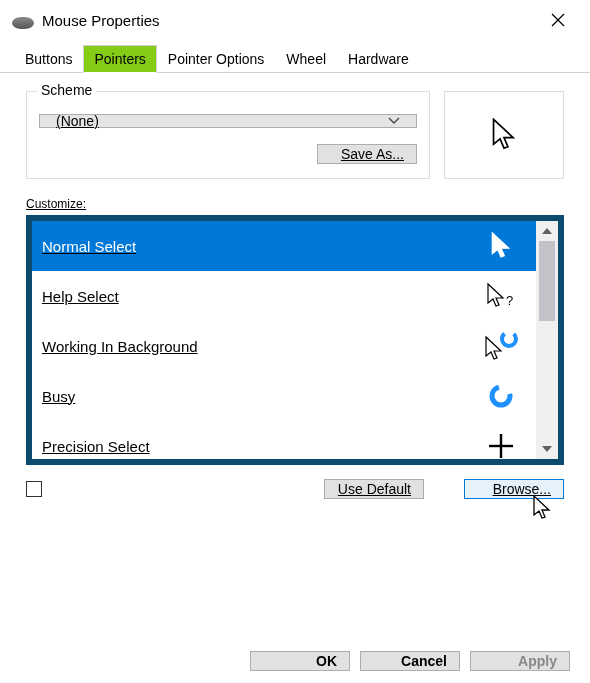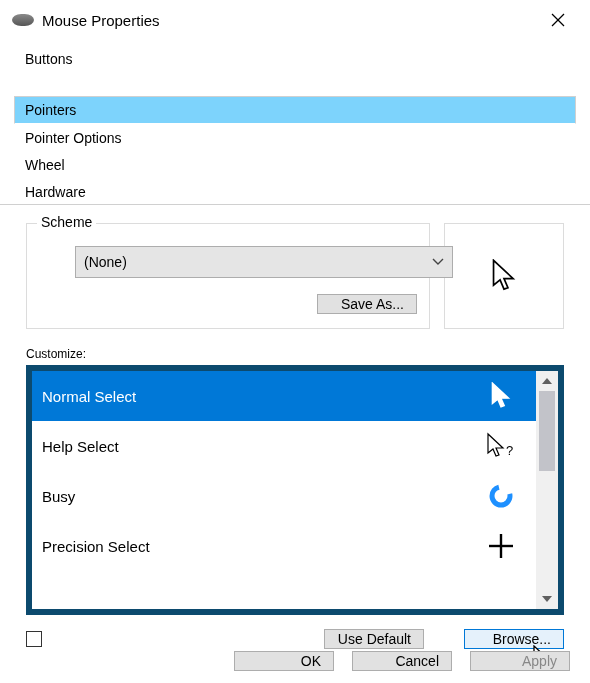--- a/index.html
+++ b/index.html
@@ -1,49 +1,49 @@
 <!DOCTYPE html>
 <html><head>
 <meta charset="utf-8">
 <style>
   * { box-sizing: border-box; font-family: "Segoe UI", Tahoma, sans-serif; }
   html, body { margin:0; padding:0; }
   body { background:#fff; }
   .window { width:590px; height:683px; background:#fff; position:relative; }
   .titlebar { display:flex; align-items:center; justify-content:space-between; padding:6px 12px 4px 12px; }
-  .titlebar-left { display:flex; align-items:center; gap:8px; }
+  .titlebar-left { display:flex; align-items:flex-end; gap:8px; }
   .title-text { font-size:15px; color:#000; }
   .close-btn { width:40px; height:28px; display:flex; align-items:center; justify-content:center; cursor:default; }
-  .tabs { display:flex; padding:0 14px; margin-top:6px; border-bottom:1px solid #d0d0d0;flex-direction:column; }
+  .tabs { display:flex; padding:0 14px; margin-top:6px; border-bottom:1px solid #d0d0d0; }
   .tab { padding:5px 10px; font-size:14px; border:1px solid transparent; border-bottom:none; position:relative; top:1px; cursor:default; }
-  .tab.active { background:#7dd3fc; border:1px solid #d0d0d0; border-bottom:1px solid #fff;margin-top:24px; }
-  .tab-body { padding:18px 26px 10px 26px; }
+  .tab.active { background:#84cc16; border:1px solid #d0d0d0; border-bottom:1px solid #fff; }
+  .tab-body { padding:18px 26px 10px 26px;text-decoration:underline; }
   .scheme-row { display:flex; gap:14px; }
   .scheme-box { flex:1; border:1px solid #dcdcdc; padding:8px 12px 14px 12px; position:relative; }
   .scheme-legend { position:absolute; top:-10px; left:10px; background:#fff; padding:0 4px; font-size:14px; }
-  .scheme-select { width:100%; height:32px; background:#e5e5e5; border:1px solid #adadad; display:flex; align-items:center; justify-content:space-between; padding:0 8px; font-size:14px; margin-top:14px;margin-left:36px; }
+  .scheme-select { width:100%; height:14px; background:#e5e5e5; border:1px solid #adadad; display:flex; align-items:center; justify-content:space-between; padding:0 16px; font-size:14px; margin-top:14px; }
   .scheme-select svg { flex:0 0 auto; }
   .scheme-buttons { display:flex; justify-content:flex-end; gap:10px; margin-top:16px; }
   .btn { min-width:100px; height:20px; background:#e1e1e1; border:1px solid #adadad; font-size:14px; display:flex; align-items:center; justify-content:flex-end; padding:0 12px; cursor:default; }
   .btn.disabled { color:#888; }
   .btn.highlight { background:#e5f1fb; border:1px solid #0078d7; }
   .preview-box { width:120px; border:1px solid #dcdcdc; display:flex; align-items:center; justify-content:center; }
   .customize-label { font-size:12px; margin:18px 0 4px 0; }
   .listbox-wrap { display:flex; border:6px solid #0c4a6e; height:250px; }
   .listbox { flex:1; overflow:hidden; }
   .list-item { display:flex; align-items:center; justify-content:space-between; height:50px; padding:0 18px 0 10px; font-size:15px; }
   .list-item.selected { background:#0078d7; color:#fff; }
   .scrollbar { width:22px; background:#f0f0f0; display:flex; flex-direction:column; align-items:center; }
   .scroll-arrow { width:100%; height:20px; display:flex; align-items:center; justify-content:center; }
   .scroll-thumb { width:16px; background:#c2c3c9; }
   .scroll-track { flex:1; width:100%; position:relative; }
   .bottom-row { display:flex; align-items:center; justify-content:space-between; margin-top:14px; }
   .checkbox-row { display:flex; align-items:center; gap:6px; font-size:14px; }
   .checkbox { width:16px; height:16px; border:1px solid #333; background:#fff; }
-  .footer { position:absolute; bottom:12px; right:20px; display:flex; gap:18px; }
+  .footer { position:absolute; bottom:12px; right:20px; display:flex; gap:10px;font-weight:bold; }
   .footer .btn { min-width:100px; }
   .mouse-ellipse { width:22px; height:12px; background:linear-gradient(#8a8a8a,#555); border-radius:50% / 60%; }
   .icon-cell { width:34px; display:flex; align-items:center; justify-content:center; }
   .browse-wrap { position:relative;padding-left:36px; }
   .hover-cursor { position:absolute; right:12px; top:16px; pointer-events:none; }
 </style>
 </head>
 <body>
 
 <div class="window">
@@ -109,20 +109,29 @@
         <div class="list-item">
           <span>Help Select</span>
           <span class="icon-cell">
             <svg width="30" height="28" viewBox="0 0 30 26">
               <path d="M2 1 L2 20 L7 16 L10 23 L13 22 L10 15 L17 15 Z" fill="#fff" stroke="#000" stroke-width="1.2"></path>
               <text x="20" y="22" font-size="13" font-family="serif" fill="#000">?</text>
             </svg>
           </span>
         </div>
 
+        <div class="list-item">
+          <span>Working In Background</span>
+          <span class="icon-cell">
+            <svg width="34" height="30" viewBox="0 0 34 30">
+              <path d="M2 6 L2 25 L7 21 L10 28 L13 27 L10 20 L17 20 Z" fill="#fff" stroke="#000" stroke-width="1.2"></path>
+              <circle cx="25" cy="8" r="7" fill="none" stroke="#1e90ff" stroke-width="4" stroke-dasharray="28 10"></circle>
+            </svg>
+          </span>
+        </div>
 
         <div class="list-item">
           <span>Busy</span>
           <span class="icon-cell">
             <svg width="26" height="26" viewBox="0 0 26 26">
               <circle cx="13" cy="13" r="9" fill="none" stroke="#1e90ff" stroke-width="5" stroke-dasharray="40 14"></circle>
             </svg>
           </span>
         </div>
 

